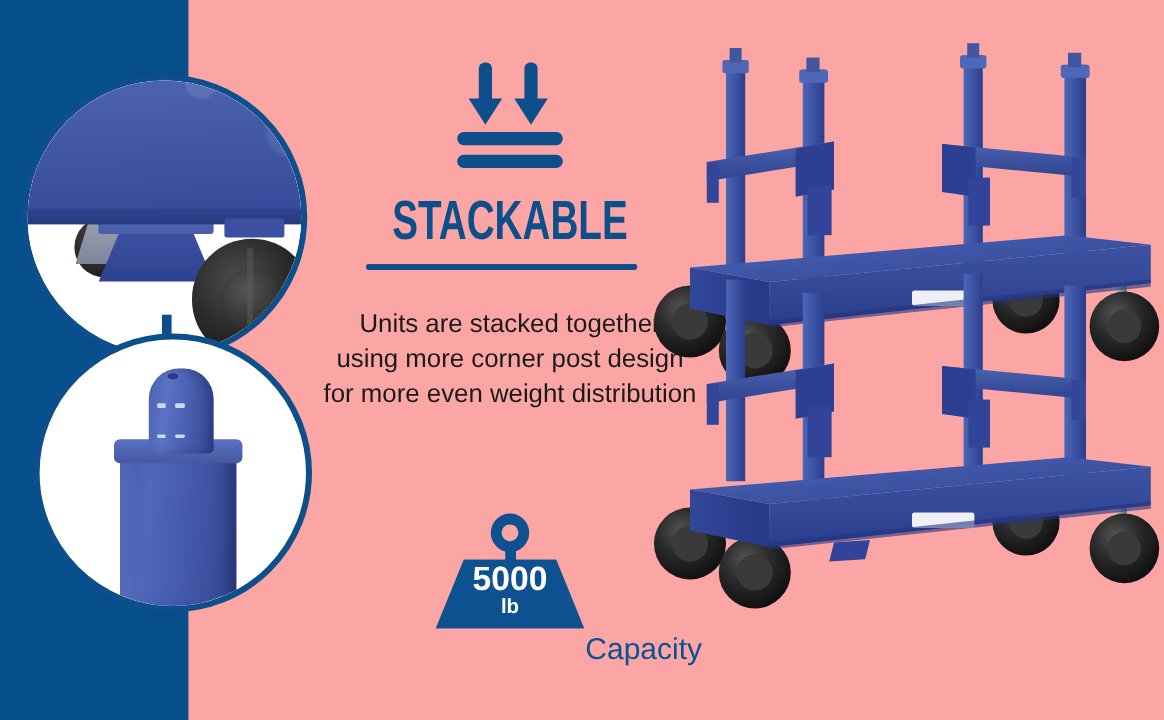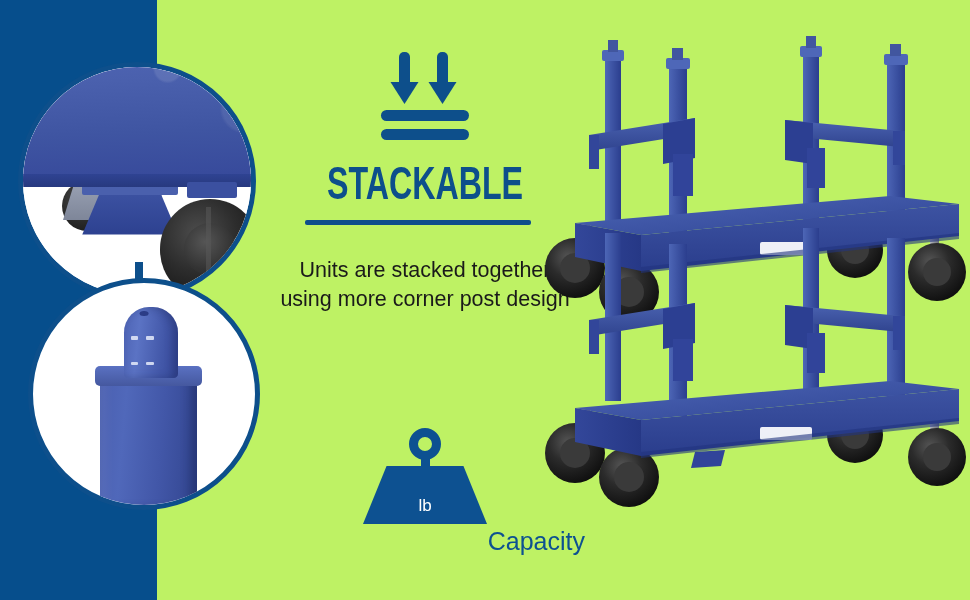--- a/index.html
+++ b/index.html
@@ -2,21 +2,21 @@
 <html><head>
 <meta charset="utf-8">
 <title>Stackable Platform Cart Infographic</title>
 <style>
   html,body{margin:0;padding:0;}
   body{
     width:970px;height:600px;overflow:hidden;position:relative;
     background:#ffffff;
     font-family:"Liberation Sans","DejaVu Sans",sans-serif;
   }
-  #stage{position:absolute;left:0;top:0;width:970px;height:600px;overflow:hidden;background:#bef264;}
+  #stage{position:absolute;left:0;top:0;width:970px;height:600px;overflow:hidden;background:#fca5a5;}
 
   
   .left-panel{
     position:absolute;left:0;top:0;width:157px;height:600px;
     background:#064e8c;
   }
 
   
   .circle{
     position:absolute;border-radius:50%;overflow:hidden;
@@ -171,21 +171,21 @@
     background:#0d5191;
     clip-path:polygon(19% 0%,81% 0%,100% 100%,0% 100%);
     color:#ffffff;
   }
   .wi-num{
     position:absolute;left:0;top:2px;width:100%;text-align:center;
     font-size:28px;font-weight:bold;line-height:30px;color:#fff;
   }
   .wi-unit{
     position:absolute;left:0;top:31px;width:100%;text-align:center;
-    font-size:17px;font-weight:normal;line-height:18px;color:#fff;
+    font-size:17px;font-weight:bold;line-height:18px;color:#fff;
   }
   .wi-cap{
     margin-top:2px;text-align:right;
     font-size:25px;line-height:30px;color:#0d5191;
   }
 
   
   .cart-photo{position:absolute;left:545px;top:28px;width:425px;height:550px;}
   .cart-photo svg{display:block;}
 </style>
@@ -245,28 +245,30 @@
       </svg>
     </div>
 
     <div class="headline">STACKABLE</div>
 
     <div class="rule"></div>
 
     <div class="body-copy">
       <div>Units are stacked together</div>
       <div>using more corner post design</div>
+      <div>for more even weight distribution</div>
     </div>
 
 
     <div class="weight-block">
       <div class="weight-icon">
         <div class="wi-ring"></div>
         <div class="wi-stem"></div>
         <div class="wi-body">
+          <div class="wi-num">5000</div>
           <div class="wi-unit">lb</div>
         </div>
       </div>
       <div class="wi-cap">Capacity</div>
     </div>
   </div>
 
   <div class="cart-photo">
     <svg width="425" height="550" viewBox="0 0 425 550" xmlns="http://www.w3.org/2000/svg">
       <defs>

